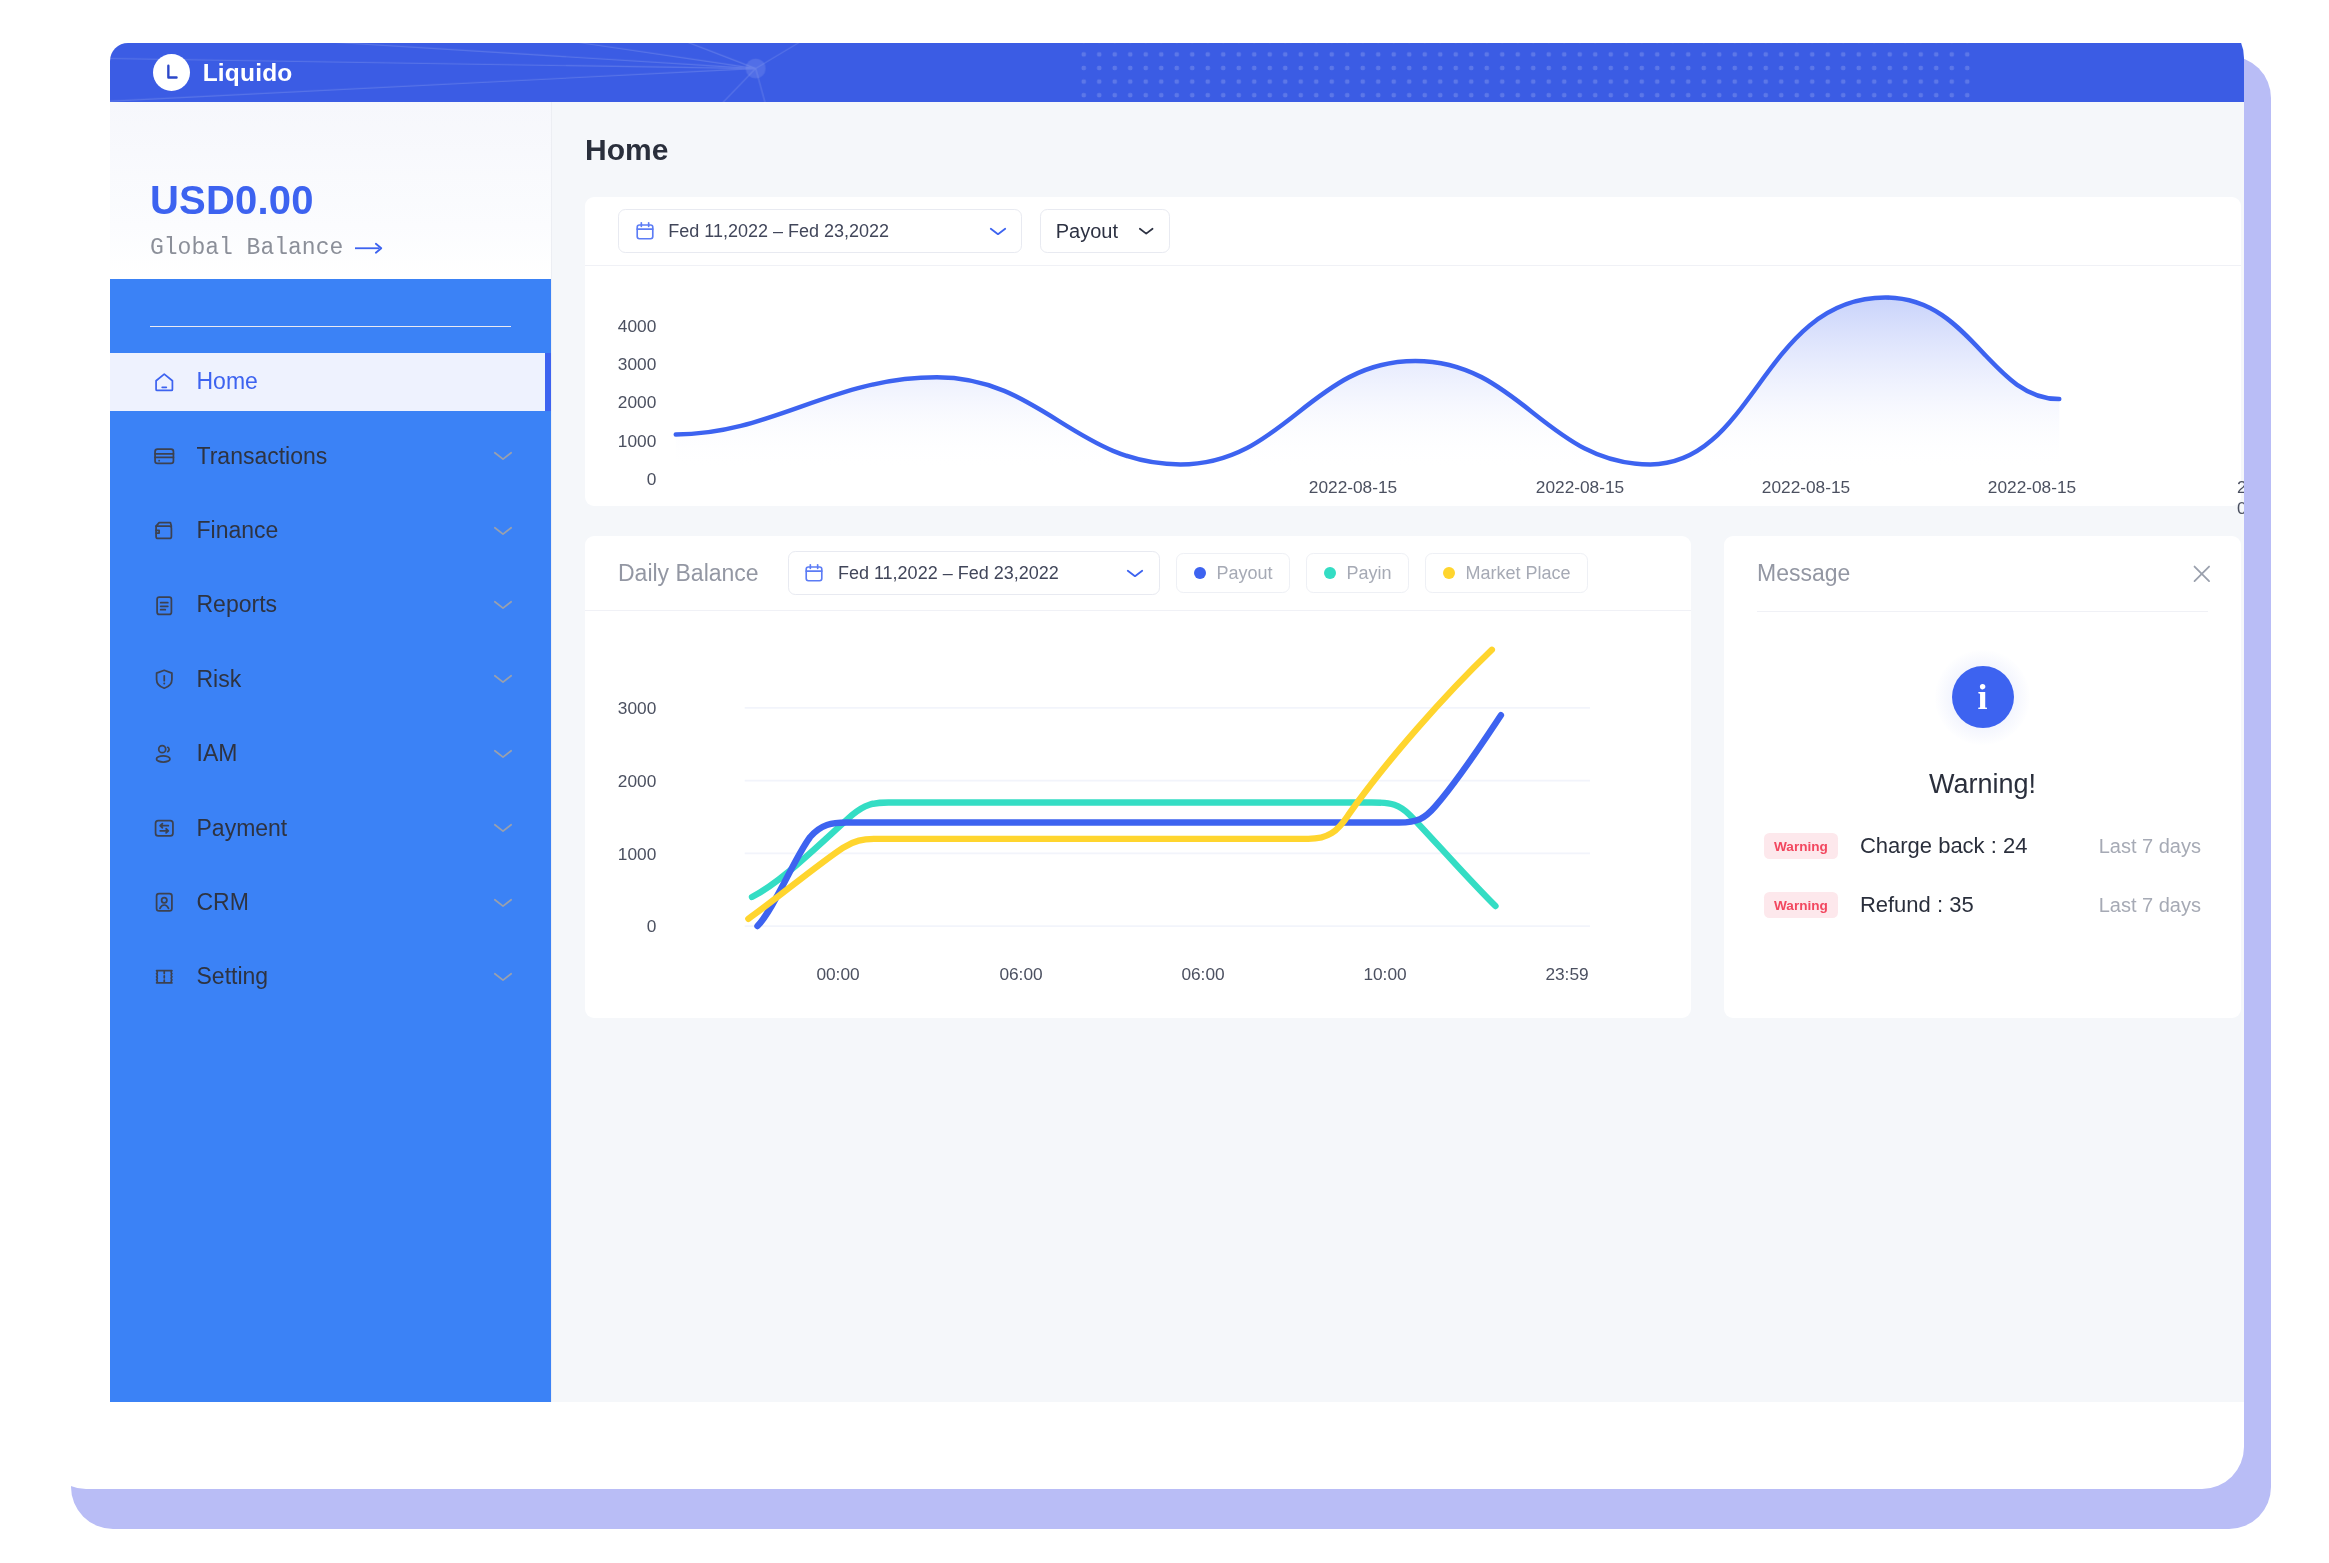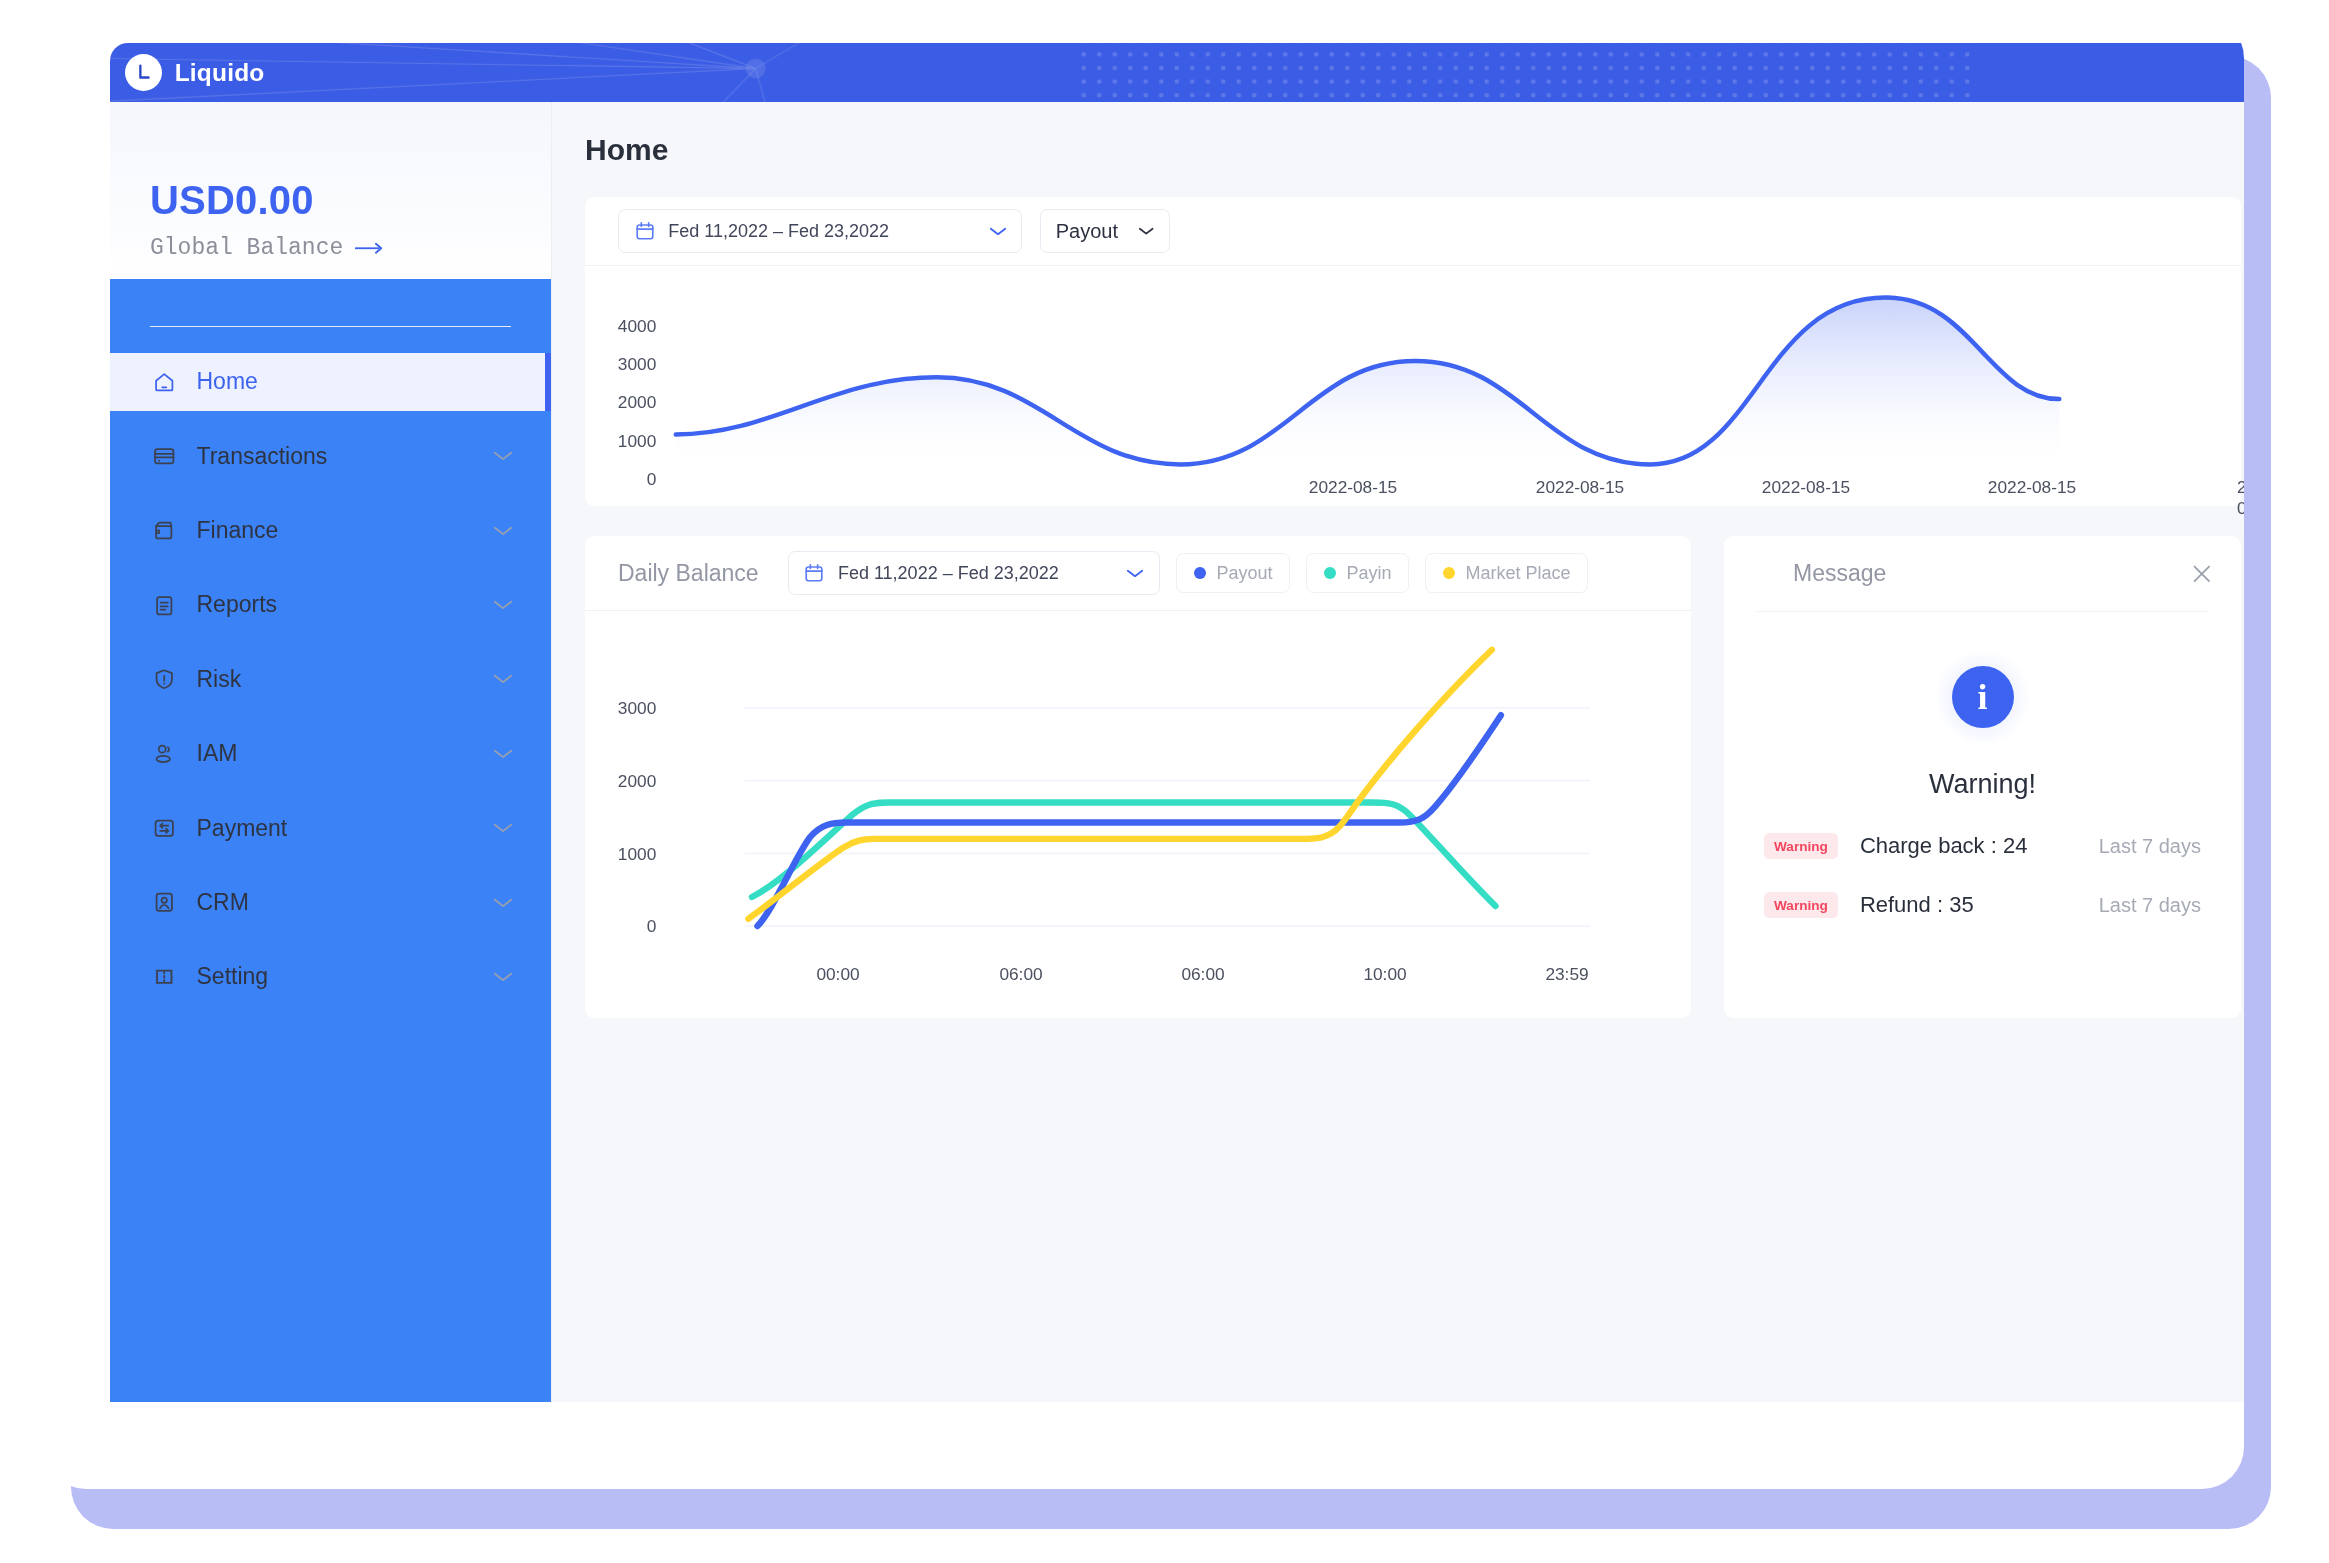--- a/index.html
+++ b/index.html
@@ -44,21 +44,21 @@
     position: absolute; left: 0; top: 0; width: 100%; height: 100%;
     opacity: .38;
   }
   #topbar .dots {
     position: absolute; right: 300px; top: -9px;
     width: 900px; height: 82px;
     background-image: radial-gradient(circle, rgba(255,255,255,.17) 2.4px, transparent 2.5px);
     background-size: 15.5px 13.6px;
   }
   #brand {
-    position: absolute; left: 15px; top: 11px;
+    position: absolute; left: 43px; top: 11px;
     display: flex; align-items: center; gap: 12.7px;
     z-index: 3;
   }
   #brand .logo-circle {
     width: 37px; height: 37px; border-radius: 50%;
     background: #ffffff;
     display: flex; align-items: center; justify-content: center;
   }
   #brand .logo-circle svg { display:block; }
   #brand .brand-text {
@@ -203,21 +203,21 @@
 
   #msg-card {
     flex: 1; height: 482px; position: relative;
     background:#fff; border-radius: 9px;
     margin-left: 33px; margin-right: 35px;
   }
   #msg-head {
     height: 75px; display: flex; align-items: center;
     padding: 0 27px 0 33px;
   }
-  #msg-title { font-size: 23px; color: #9397a3; flex: 1; margin-left: 36px; }
+  #msg-title { font-size: 23px; color: #9397a3; flex: 1; }
   #msg-close { color: #9aa0ad; cursor: pointer; display:flex; font-size: 25.5px; line-height:1;}
   #msg-divider { height:0.9px; background:#f0f1f6; margin: 0 33px; }
 
   #msg-body { padding-top: 35px; }
   #info-wrap {
     display:flex; justify-content:center; align-items:center; height: 100px;
   }
   #info-halo {
     width: 95px; height: 95px; border-radius: 50%;
     background: radial-gradient(circle, #eef1fd 35%, rgba(238,241,253,0) 72%);

